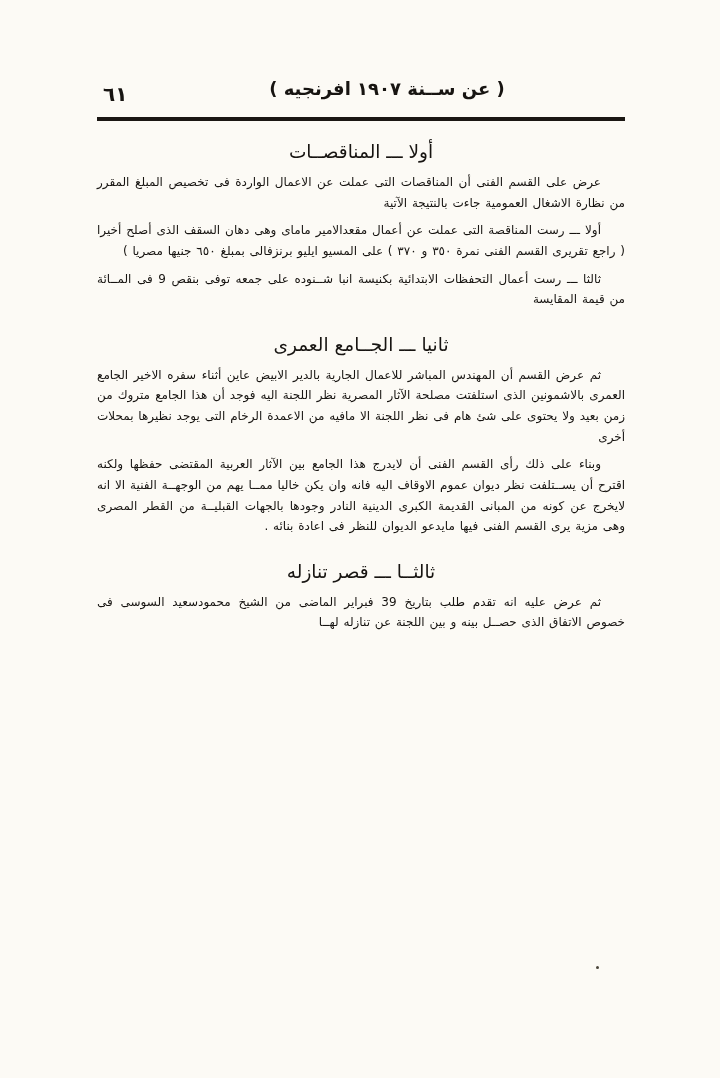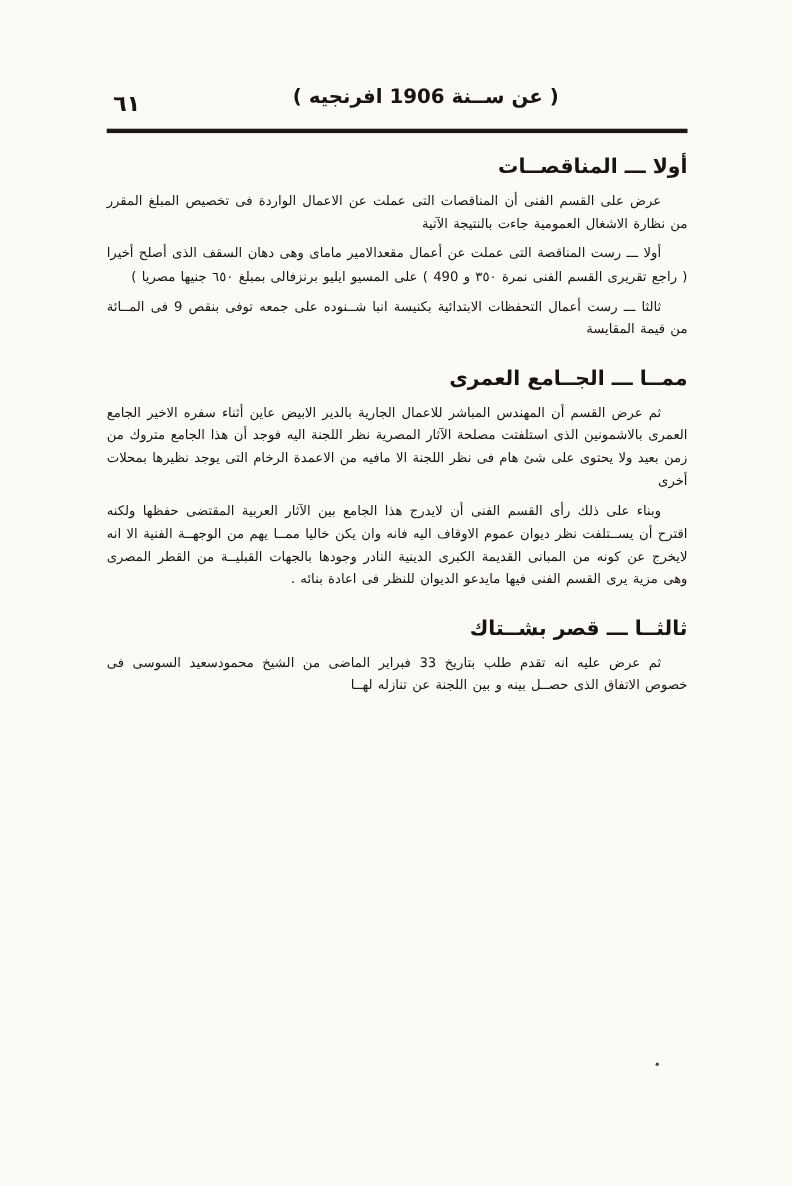--- a/index.html
+++ b/index.html
@@ -46,21 +46,22 @@
     white-space: nowrap;
   }
   .rule {
     height: 3px;
     border-top: 3px solid #1b1713;
     border-bottom: 1px solid #1b1713;
     margin-top: 5px;
   }
   .sec-heading {
     font-size: 18.5px;
-    font-weight: bold;
+    font-weight: normal;
+    text-align: center;
     margin: 24px 0 10px 0;
   }
   .sec-heading.first { margin-top: 20px; }
   .para {
     font-size: 12px;
     line-height: 1.72;
     text-align: justify;
     margin: 7px 0;
     text-indent: 24px;
     word-spacing: 1px;
@@ -76,33 +77,33 @@
   }
 </style>
 </head>
 <body>
 
 <div class="page">
   <div class="content">
 
     <div class="header-row">
       <span class="page-number">٦١</span>
-      <span class="header-title">( عن ســنة 1906 افرنجيه )</span>
+      <span class="header-title">( عن ســنة ١٩٠٧ افرنجيه )</span>
     </div>
 
     <div class="rule"></div>
 
     <div class="sec-heading first">أولا ـــ المناقصــات</div>
     <p class="para">عرض على القسم الفنى أن المناقصات التى عملت عن الاعمال الواردة فى تخصيص المبلغ المقرر من نظارة الاشغال العمومية جاءت بالنتيجة الآتية</p>
-    <p class="para">أولا ـــ رست المناقصة التى عملت عن أعمال مقعدالامير ماماى وهى دهان السقف الذى أصلح أخيرا ( راجع تقريرى القسم الفنى نمرة ٣٥٠ و 490 ) على المسيو ايليو برنزفالى بمبلغ ٦٥٠ جنيها مصريا )</p>
+    <p class="para">أولا ـــ رست المناقصة التى عملت عن أعمال مقعدالامير ماماى وهى دهان السقف الذى أصلح أخيرا ( راجع تقريرى القسم الفنى نمرة ٣٥٠ و ٣٧٠ ) على المسيو ايليو برنزفالى بمبلغ ٦٥٠ جنيها مصريا )</p>
     <p class="para">ثالثا ـــ رست أعمال التحفظات الابتدائية بكنيسة انبا شــنوده على جمعه توفى بنقص 9 فى المــائة من قيمة المقايسة</p>
 
-    <div class="sec-heading">ممــا ـــ الجــامع العمرى</div>
+    <div class="sec-heading">ثانيا ـــ الجــامع العمرى</div>
     <p class="para">ثم عرض القسم أن المهندس المباشر للاعمال الجارية بالدير الابيض عاين أثناء سفره الاخير الجامع العمرى بالاشمونين الذى استلفتت مصلحة الآثار المصرية نظر اللجنة اليه فوجد أن هذا الجامع متروك من زمن بعيد ولا يحتوى على شئ هام فى نظر اللجنة الا مافيه من الاعمدة الرخام التى يوجد نظيرها بمحلات أخرى</p>
     <p class="para">وبناء على ذلك رأى القسم الفنى أن لايدرج هذا الجامع بين الآثار العربية المقتضى حفظها ولكنه اقترح أن يســتلفت نظر ديوان عموم الاوقاف اليه فانه وان يكن خاليا ممــا يهم من الوجهــة الفنية الا انه لايخرج عن كونه من المبانى القديمة الكبرى الدينية النادر وجودها بالجهات القبليــة من القطر المصرى وهى مزية يرى القسم الفنى فيها مايدعو الديوان للنظر فى اعادة بنائه .</p>
 
-    <div class="sec-heading">ثالثــا ـــ قصر بشــتاك</div>
-    <p class="para">ثم عرض عليه انه تقدم طلب بتاريخ 33 فبراير الماضى من الشيخ محمودسعيد السوسى فى خصوص الاتفاق الذى حصــل بينه و بين اللجنة عن تنازله لهــا</p>
+    <div class="sec-heading">ثالثــا ـــ قصر تنازله</div>
+    <p class="para">ثم عرض عليه انه تقدم طلب بتاريخ 39 فبراير الماضى من الشيخ محمودسعيد السوسى فى خصوص الاتفاق الذى حصــل بينه و بين اللجنة عن تنازله لهــا</p>
 
   </div>
 
   <div class="ink-speck"></div>
 </div>
 
 </body></html>

